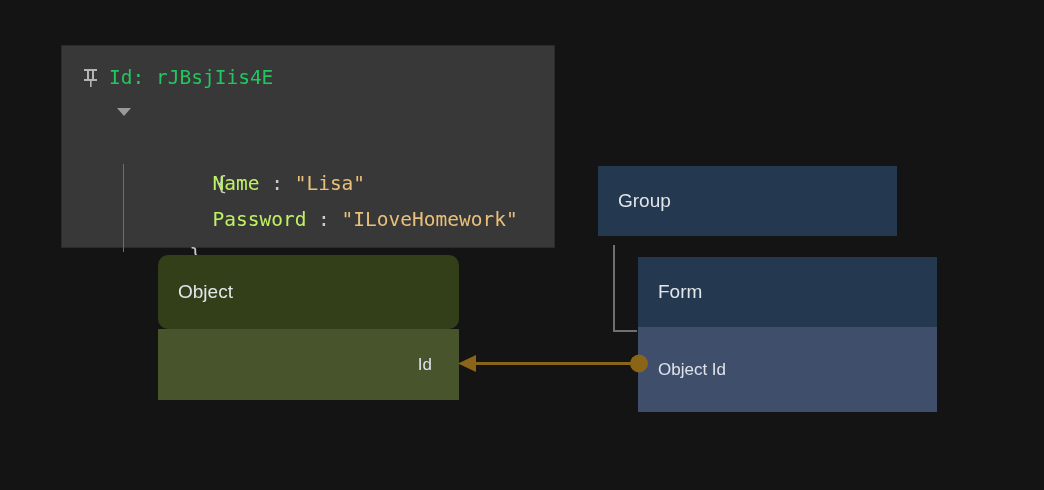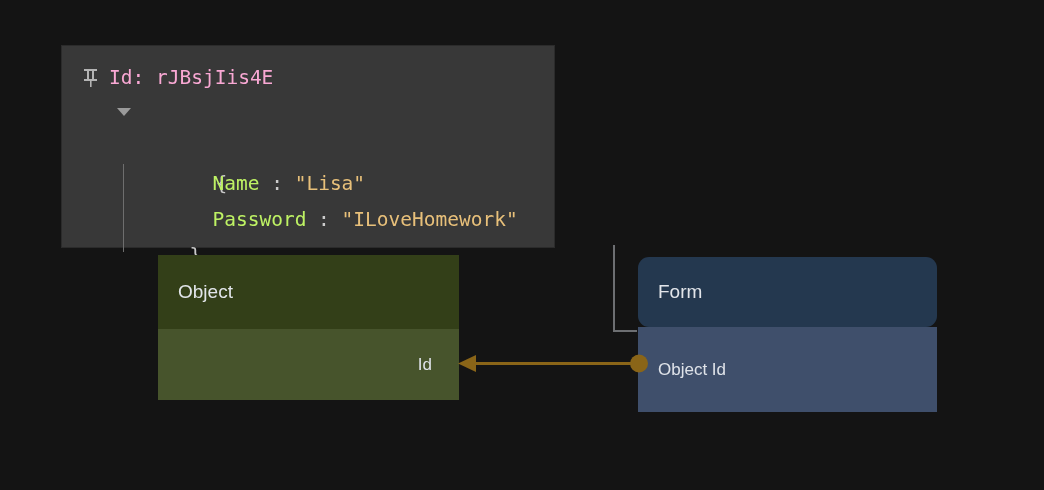--- a/index.html
+++ b/index.html
@@ -49,21 +49,21 @@
     align-items: center;
     gap: 10px;
     height: 34px;
   }
   .pin-icon {
     width: 17px;
     height: 19px;
     flex: 0 0 auto;
     display: block;
   }
-  .tip-id-text { color: #f9a8d4; }
+  .tip-id-text { color: #22c55e; }
 
   .tip-brace-open { padding-left: 83px; color: #c9c9c9; }
   .tip-brace-close { padding-left: 57px; color: #c9c9c9; }
 
   .tri-icon {
     position: absolute;
     left: 55px;
     top: 14px;
     width: 0; height: 0;
     border-left: 7px solid transparent;
@@ -99,35 +99,35 @@
   .node-row {
     display: flex;
     align-items: center;
     font-size: 17px;
     color: #dfe3e9;
     box-sizing: border-box;
   }
 
   
   #node-object { left: 158px; top: 255px; width: 301px; height: 145px; }
-  #node-object .node-header { height: 74px; background: #333f18; }
+  #node-object .node-header { height: 74px; background: #333f18; border-radius: 10px; }
   #node-object .node-row {
     height: 71px;
     background: #47542c;
     justify-content: flex-end;
     padding-right: 27px;
   }
 
   
   #node-group { left: 598px; top: 166px; width: 299px; height: 70px; }
   #node-group .node-header { height: 70px; background: #24384f; }
 
   
   #node-form { left: 638px; top: 257px; width: 299px; height: 145px; }
-  #node-form .node-header { height: 70px; background: #24384f; border-radius: 11px; }
+  #node-form .node-header { height: 70px; background: #24384f; }
   #node-form .node-row {
     height: 85px;
     background: #3f4f6b;
     padding-left: 20px;
   }
 
   
   .tree-connector {
     position: absolute;
     left: 613px;
@@ -185,20 +185,23 @@
     <div class="tip-row">
       <span class="tip-brace-close">}</span>
     </div>
   </div>
 
   <div class="node" id="node-object">
     <div class="node-header">Object</div>
     <div class="node-row">Id</div>
   </div>
 
+  <div class="node" id="node-group">
+    <div class="node-header">Group</div>
+  </div>
 
   <div class="tree-connector"></div>
 
   <div class="node" id="node-form">
     <div class="node-header">Form</div>
     <div class="node-row">Object Id</div>
   </div>
 
   <svg class="edge-svg">
     <line x1="200" y1="23.5" x2="28" y2="23.5" stroke="#8a6518" stroke-width="3"></line>

